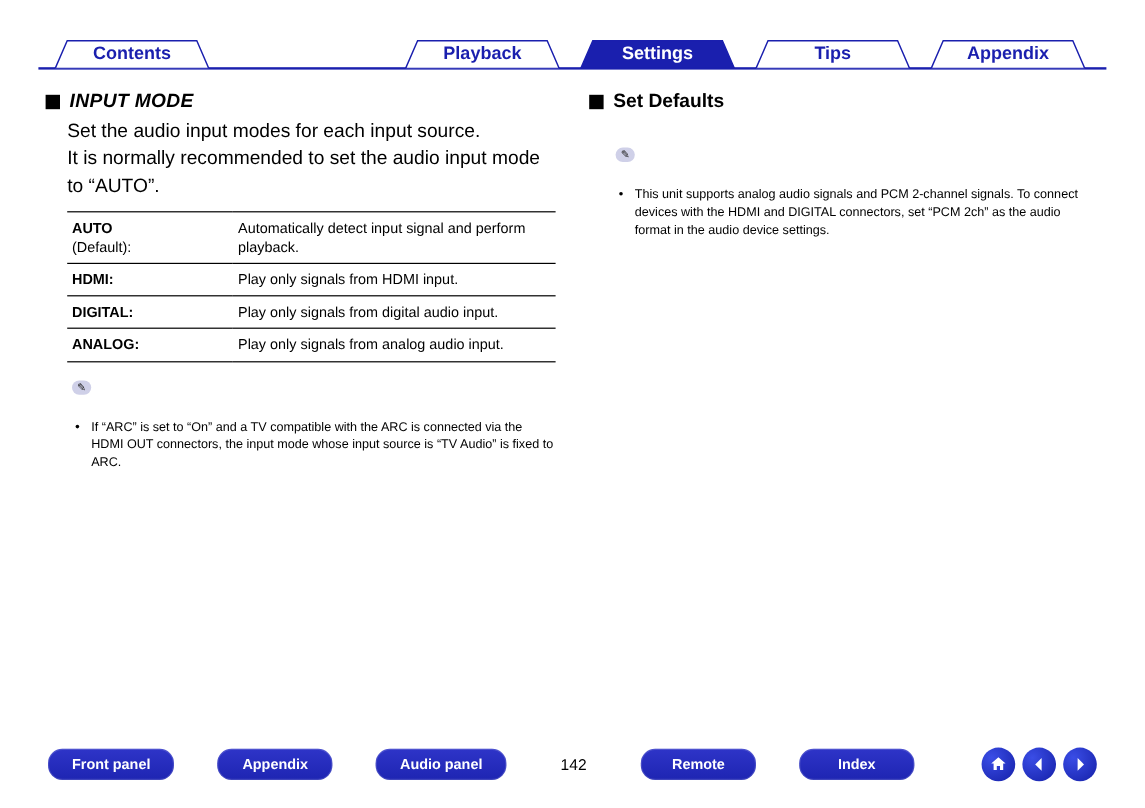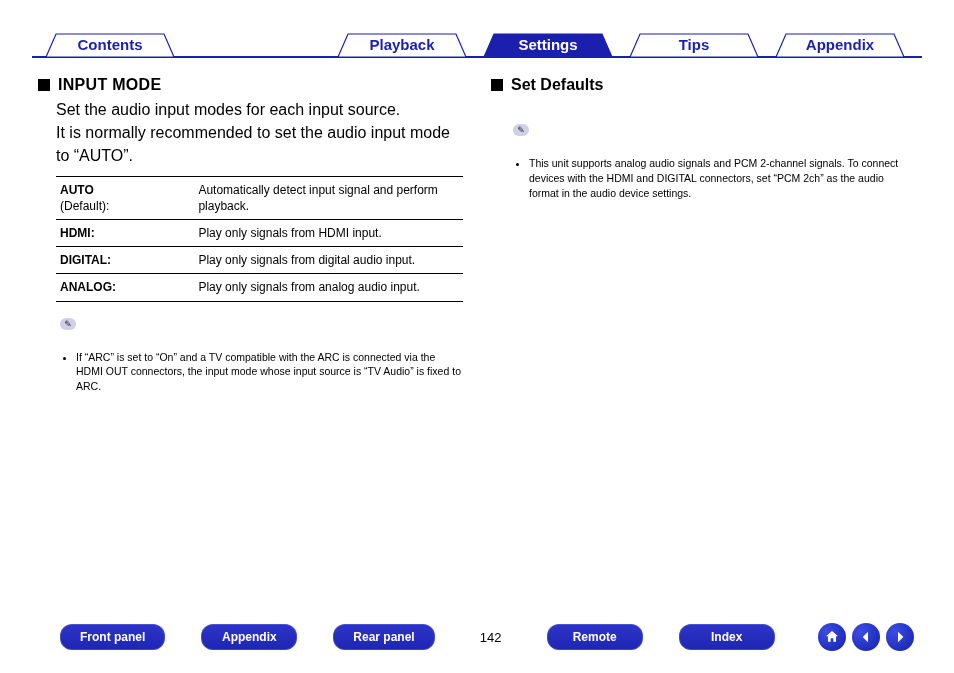--- a/index.html
+++ b/index.html
@@ -53,21 +53,21 @@
     display: flex;
     align-items: center;
   }
   .section-title .bullet {
     display:inline-block;
     width:12px; height:12px;
     background:#000;
     margin-right:8px;
   }
   .section-title.variant { text-transform: none; }
-  .section-title.caps { text-transform: uppercase; letter-spacing: .3px; }
+  .section-title.caps { text-transform: uppercase; letter-spacing: .3px; font-style: italic; }
   .desc {
     font-size: 16px;
     line-height: 1.45;
     margin: 0 0 8px 18px;
   }
   
   table.modes {
     border-collapse: collapse;
     width: 100%;
     font-size: 12px;
@@ -104,21 +104,20 @@
   .note li { margin-bottom:2px; }
 
   
   .bottom {
     position: absolute;
     left: 0; right: 0; bottom: 22px;
     display: flex;
     align-items: center;
     padding: 0 40px;
     gap: 36px;
-    margin-left: 20px;
   }
   .pill {
     background: linear-gradient(#2e34c8, #1e25b2);
     color:#fff;
     font-size:12px;
     font-weight:bold;
     padding: 6px 20px;
     border-radius: 12px;
     min-width: 96px;
     text-align:center;
@@ -235,21 +234,21 @@
       <ul>
           <li>This unit supports analog audio signals and PCM 2-channel signals. To connect devices with the HDMI and DIGITAL connectors, set “PCM 2ch” as the audio format in the audio device settings.</li>
         </ul>
     </div>
   </div>
 </div>
 
 <div class="bottom">
   <div class="pill">Front panel</div>
   <div class="pill">Appendix</div>
-  <div class="pill">Rear panel</div>
+  <div class="pill">Audio panel</div>
   <div class="page-num">142</div>
   <div class="pill">Remote</div>
   <div class="pill">Index</div>
 
   <div class="icon-group">
     <div class="circ">
       <svg viewBox="0 0 24 24">
           <path fill="#fff" d="M12 3l9 8h-3v8h-4v-5h-4v5H6v-8H3z"></path>
         </svg>
     </div>

